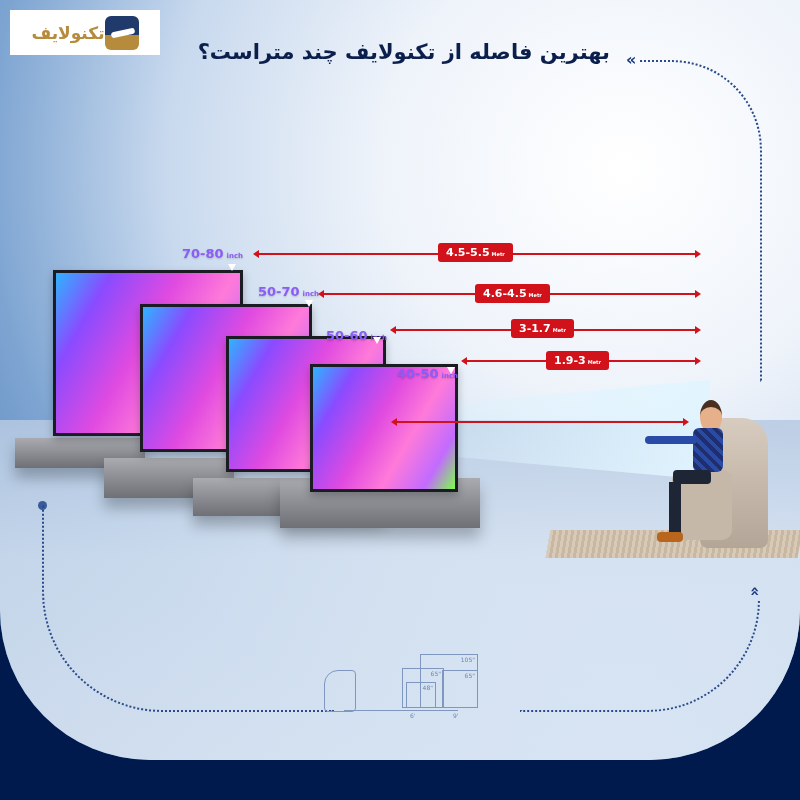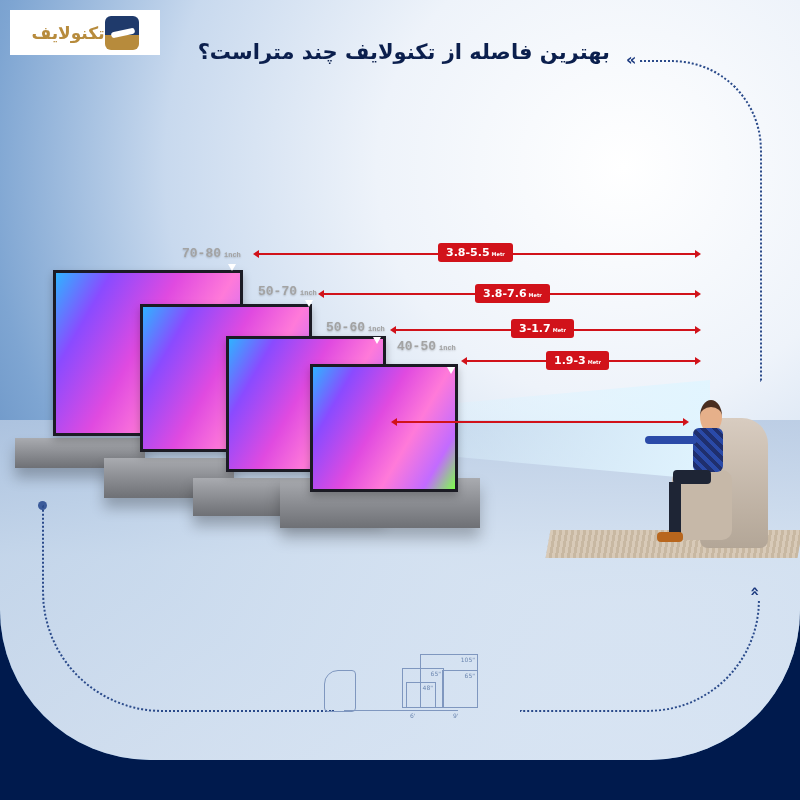--- a/index.html
+++ b/index.html
@@ -19,21 +19,21 @@
   .logo-mark{width:34px;height:34px;border-radius:6px;background:linear-gradient(180deg,#1f3a6b 55%,#b78b3c 55%);position:relative;}
   .logo-mark:after{content:"";position:absolute;left:6px;top:14px;width:24px;height:6px;border-radius:6px;background:#fff;transform:rotate(-12deg);}
   .title{position:absolute;left:190px;top:40px;width:420px;text-align:right;direction:rtl;font-size:21px;font-weight:bold;color:#0b1f4d;}
   .chev{position:absolute;color:#1d3b80;font-weight:bold;font-size:16px;}
   .dash-top{position:absolute;left:640px;top:60px;width:120px;height:320px;border-top:2px dotted #2a4a8a;border-right:2px dotted #2a4a8a;border-top-right-radius:90px;}
   .dash-left{position:absolute;left:42px;top:505px;width:290px;height:205px;border-left:2px dotted #2a4a8a;border-bottom:2px dotted #2a4a8a;border-bottom-left-radius:120px;}
   .dash-left-dot{position:absolute;left:38px;top:501px;width:9px;height:9px;border-radius:50%;background:#3a5a9a;}
   .dash-right{position:absolute;left:520px;top:600px;width:238px;height:110px;border-right:2px dotted #2a4a8a;border-bottom:2px dotted #2a4a8a;border-bottom-right-radius:120px;}
   .tv{position:absolute;background:linear-gradient(120deg,#2fb3ff 0%,#8a4bff 20%,#e04ae0 45%,#ff7ad9 65%,#c26bff 85%,#7dff4a 100%);border:3px solid #1b1b24;box-shadow:0 4px 8px rgba(0,0,0,.25);}
   .stand{position:absolute;background:linear-gradient(180deg,#a9abb0,#6e7075);box-shadow:0 10px 14px rgba(0,0,0,.25);}
-  .label{position:absolute;color:#a3a3a3;font-weight:bold;font-size:13px;white-space:nowrap;text-shadow:0 1px 2px rgba(0,0,0,.2);font-family:Liberation Mono, monospace;}
+  .label{position:absolute;color:#8b5cf6;font-weight:bold;font-size:13px;white-space:nowrap;text-shadow:0 1px 2px rgba(0,0,0,.2);}
   .label small{font-size:7px;margin-left:3px;}
   .tri{position:absolute;width:0;height:0;border-left:4px solid transparent;border-right:4px solid transparent;border-top:7px solid #fff;}
   .line{position:absolute;height:2px;background:#d1121a;}
   .line:before{content:"";position:absolute;left:-4px;top:-3px;border-top:4px solid transparent;border-bottom:4px solid transparent;border-right:6px solid #d1121a;}
   .line:after{content:"";position:absolute;right:-4px;top:-3px;border-top:4px solid transparent;border-bottom:4px solid transparent;border-left:6px solid #d1121a;}
   .badge{position:absolute;background:#d1121a;color:#fff;font-weight:bold;font-size:11px;padding:3px 8px;border-radius:3px;white-space:nowrap;}
   .badge small{font-size:5px;margin-left:2px;}
   .man{position:absolute;left:655px;top:400px;width:40px;height:150px;}
   .head{position:absolute;left:45px;top:0;width:22px;height:26px;border-radius:50%;background:#e6b08a;border-top:7px solid #4a2e20;}
   .shirt{position:absolute;left:38px;top:28px;width:30px;height:44px;background:repeating-linear-gradient(45deg,#2a4aa8 0 4px,#1f2f6e 4px 8px);border-radius:6px;}
@@ -76,33 +76,33 @@
   <div class="stand" style="left:280px;top:478px;width:200px;height:50px;"></div>
 
   <div class="tv" style="left:53px;top:270px;width:184px;height:160px;"></div>
   <div class="tv" style="left:140px;top:304px;width:166px;height:142px;"></div>
   <div class="tv" style="left:226px;top:336px;width:154px;height:130px;"></div>
   <div class="tv" style="left:310px;top:364px;width:142px;height:122px;"></div>
 
   <div class="label" style="left:182px;top:246px;"><span>70-80</span><small>inch</small></div>
   <div class="tri" style="left:228px;top:264px;"></div>
   <div class="line" style="left:257px;top:253px;width:440px;"></div>
-  <div class="badge" style="left:438px;top:243px;"><span>3.8-5.5</span><small>Metr</small></div>
+  <div class="badge" style="left:438px;top:243px;"><span>4.5-5.5</span><small>Metr</small></div>
 
   <div class="label" style="left:258px;top:284px;"><span>50-70</span><small>inch</small></div>
   <div class="tri" style="left:305px;top:300px;"></div>
   <div class="line" style="left:322px;top:293px;width:375px;"></div>
-  <div class="badge" style="left:475px;top:284px;"><span>3.8-7.6</span><small>Metr</small></div>
+  <div class="badge" style="left:475px;top:284px;"><span>4.6-4.5</span><small>Metr</small></div>
 
-  <div class="label" style="left:326px;top:320px;"><span>50-60</span><small>inch</small></div>
+  <div class="label" style="left:326px;top:328px;"><span>50-60</span><small>inch</small></div>
   <div class="tri" style="left:373px;top:337px;"></div>
   <div class="line" style="left:394px;top:329px;width:303px;"></div>
   <div class="badge" style="left:511px;top:319px;"><span>3-1.7</span><small>Metr</small></div>
 
-  <div class="label" style="left:397px;top:339px;"><span>40-50</span><small>inch</small></div>
+  <div class="label" style="left:397px;top:366px;"><span>40-50</span><small>inch</small></div>
   <div class="tri" style="left:447px;top:367px;"></div>
   <div class="line" style="left:465px;top:360px;width:232px;"></div>
   <div class="badge" style="left:546px;top:351px;"><span>1.9-3</span><small>Metr</small></div>
 
   <div class="line" style="left:395px;top:421px;width:290px;"></div>
 
   <div class="rug"></div>
   <div class="chair"></div>
   <div class="chair-arm"></div>
   <div class="man">

